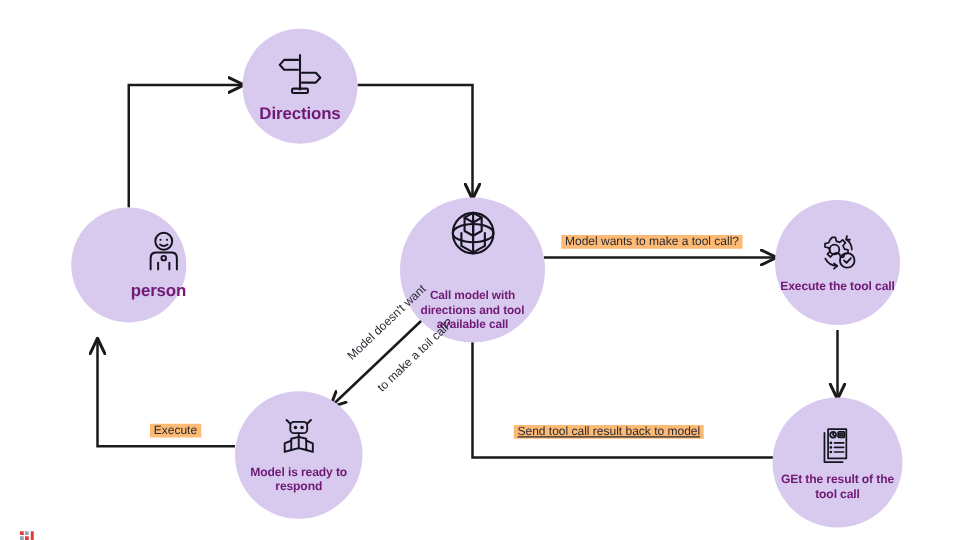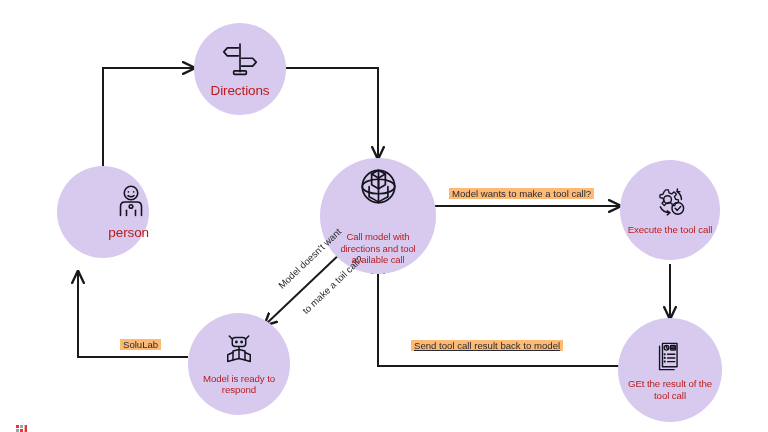--- a/index.html
+++ b/index.html
@@ -33,22 +33,22 @@
     align-items: center;
     justify-content: center;
     box-sizing: border-box;
     text-align: center;
   }
   .node .glyph {
     display: block;
     line-height: 0;
   }
   .node-label {
-    color: #b91c1c;
-    font-weight: 400;
+    color: #701a75;
+    font-weight: 700;
     letter-spacing: -0.1px;
   }
   .n-big .node-label {
     font-size: 13.5px;
     margin-top: 5px;
   }
   .n-mid .node-label {
     font-size: 9.5px;
     line-height: 11.5px;
     margin-top: 4px;
@@ -219,21 +219,21 @@
         <path d="M32,26 L39,29 L39,38 L32,36"></path>
       </svg>
     </span>
     <div class="node-label">Model is ready to respond</div>
   </div>
 
   <div class="edge-label" style="left:449px; top:188px;">Model wants to make a tool call?</div>
 
   <div class="edge-label" style="left:411px; top:340px;text-decoration:underline;">Send tool call result back to model</div>
 
-  <div class="edge-label" style="left:120px; top:339px;">SoluLab</div>
+  <div class="edge-label" style="left:120px; top:339px;">Execute</div>
 
   <div class="edge-label rot" style="left:258px; top:268px; transform:rotate(-43.5deg); transform-origin:0 0;">
     <div>Model doesn't want</div>
     <div>to make a toil call?</div>
   </div>
 
   <div id="brand">
     <span class="mark">
       <svg width="15" height="15" viewBox="0 0 15 15">
         <rect x="0" y="1" width="3" height="3" fill="#e23b3b"></rect>

